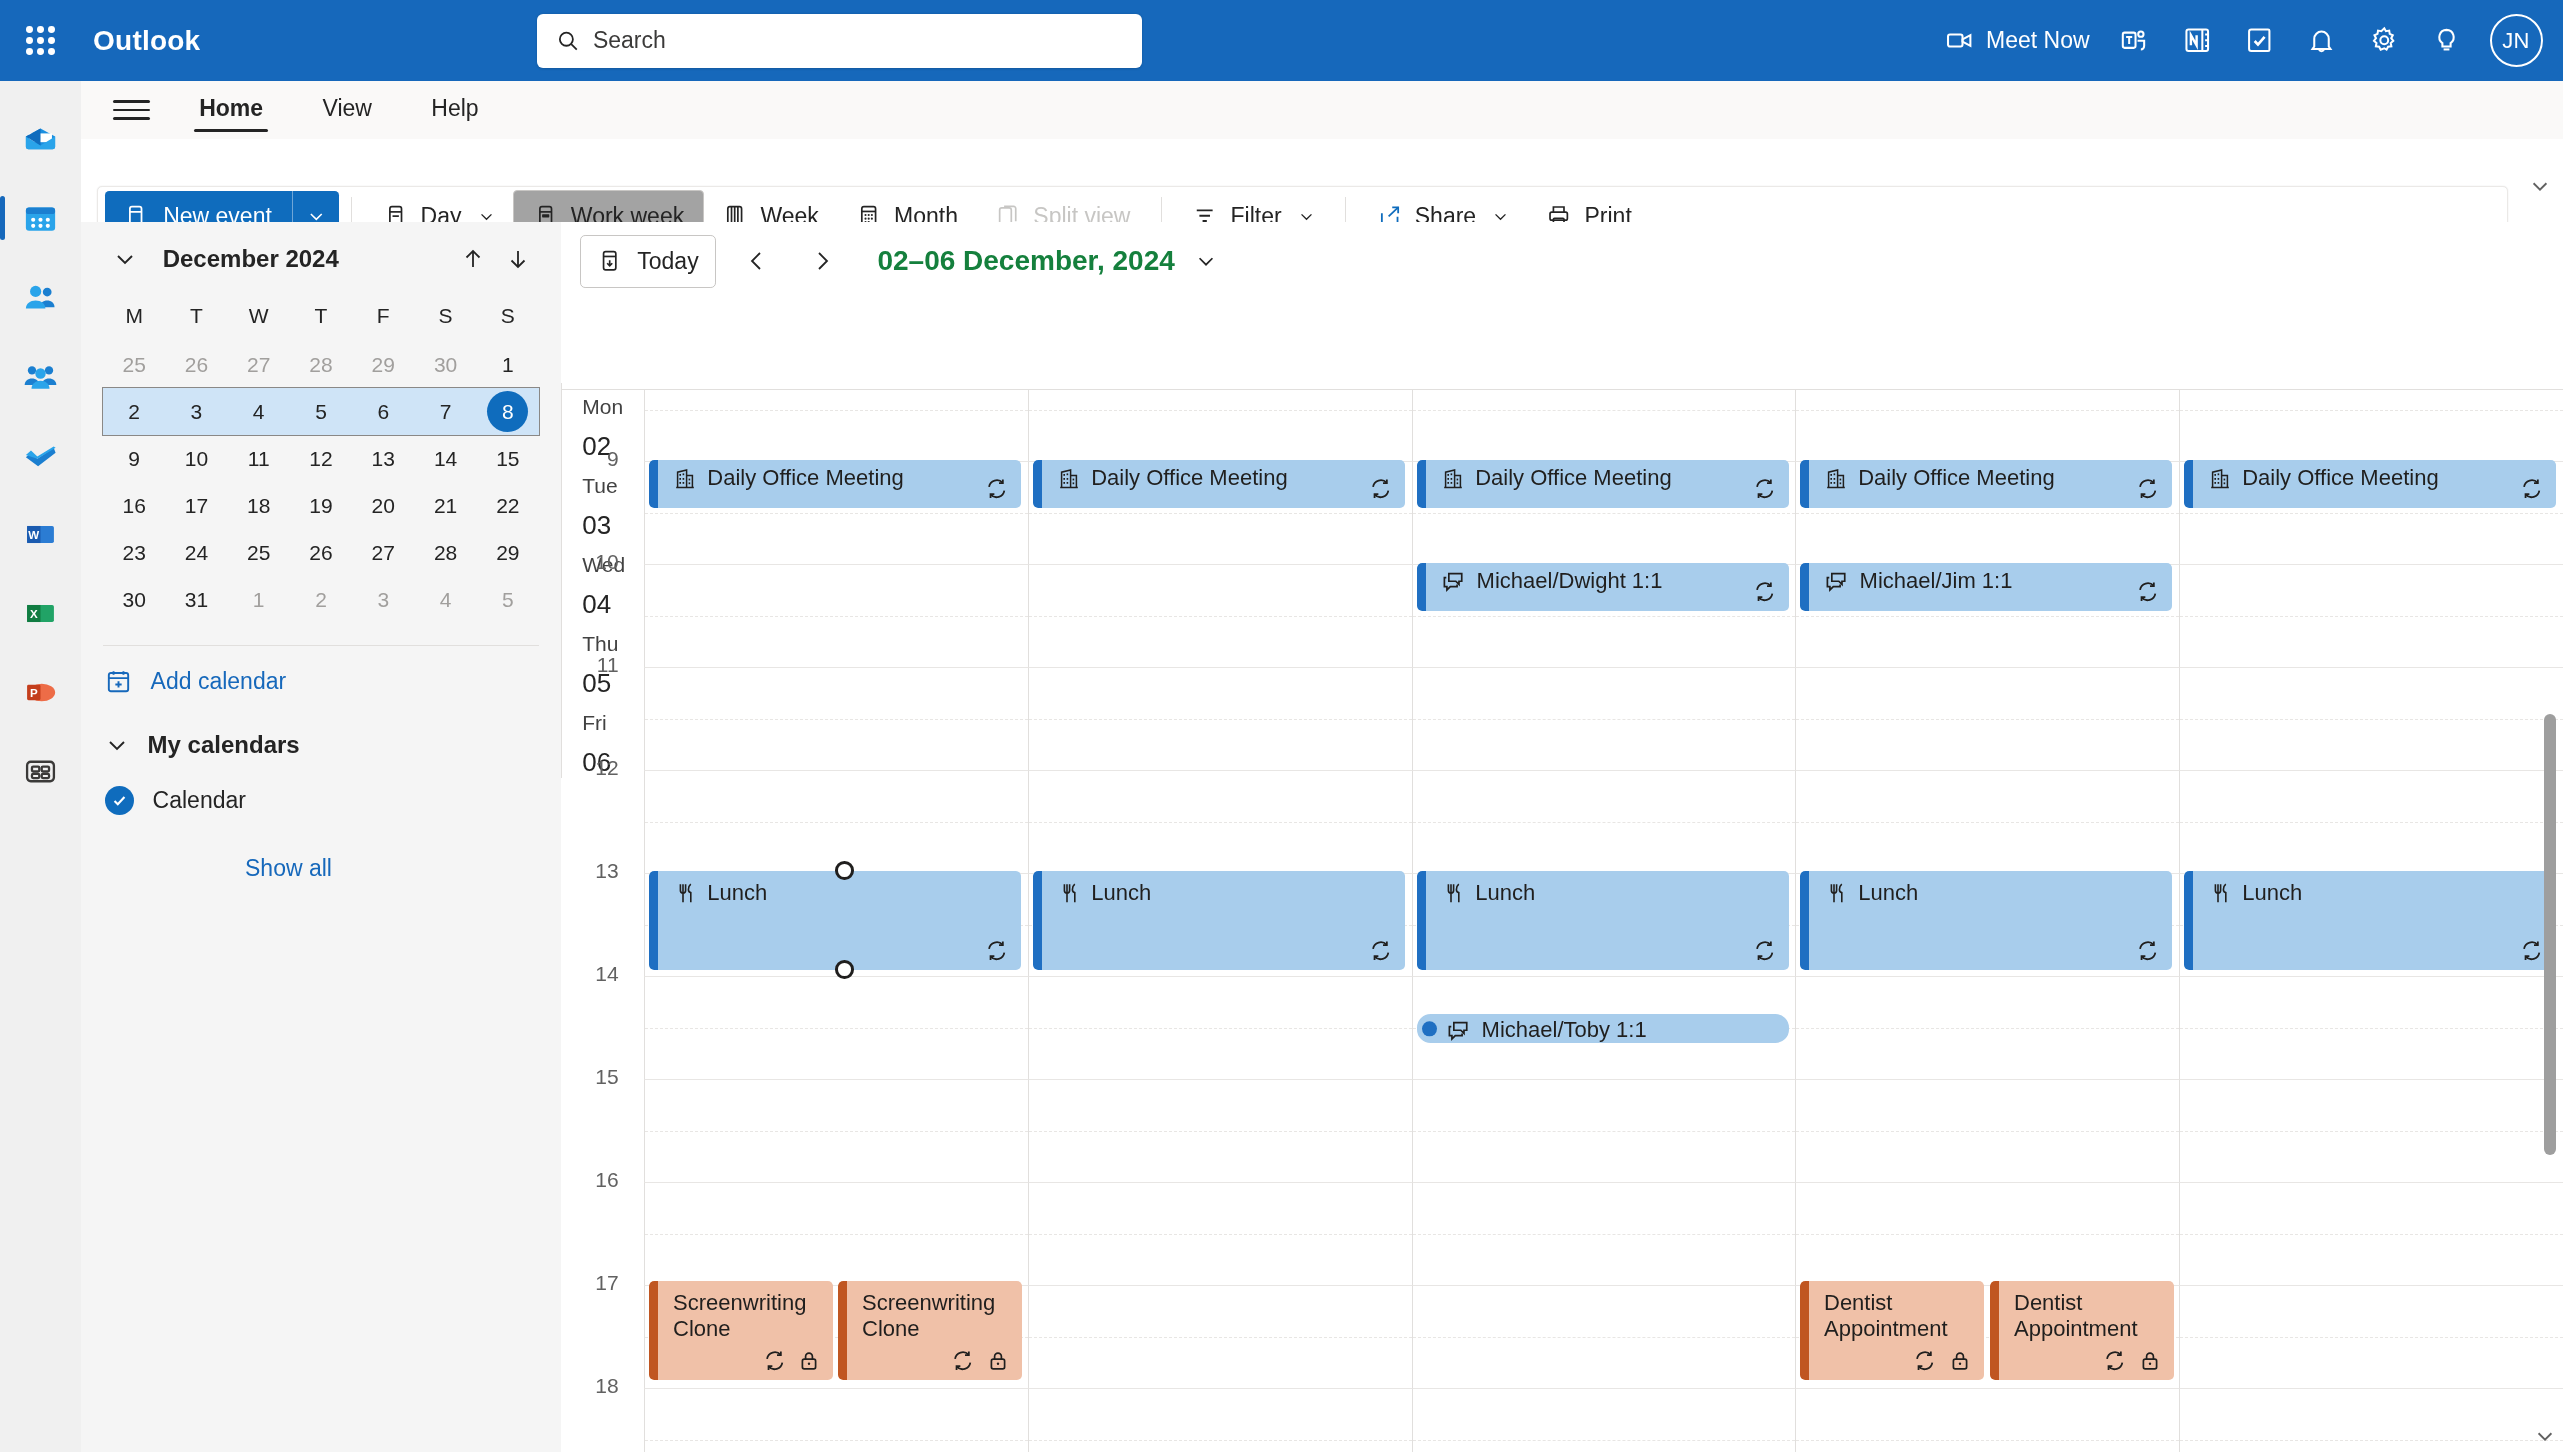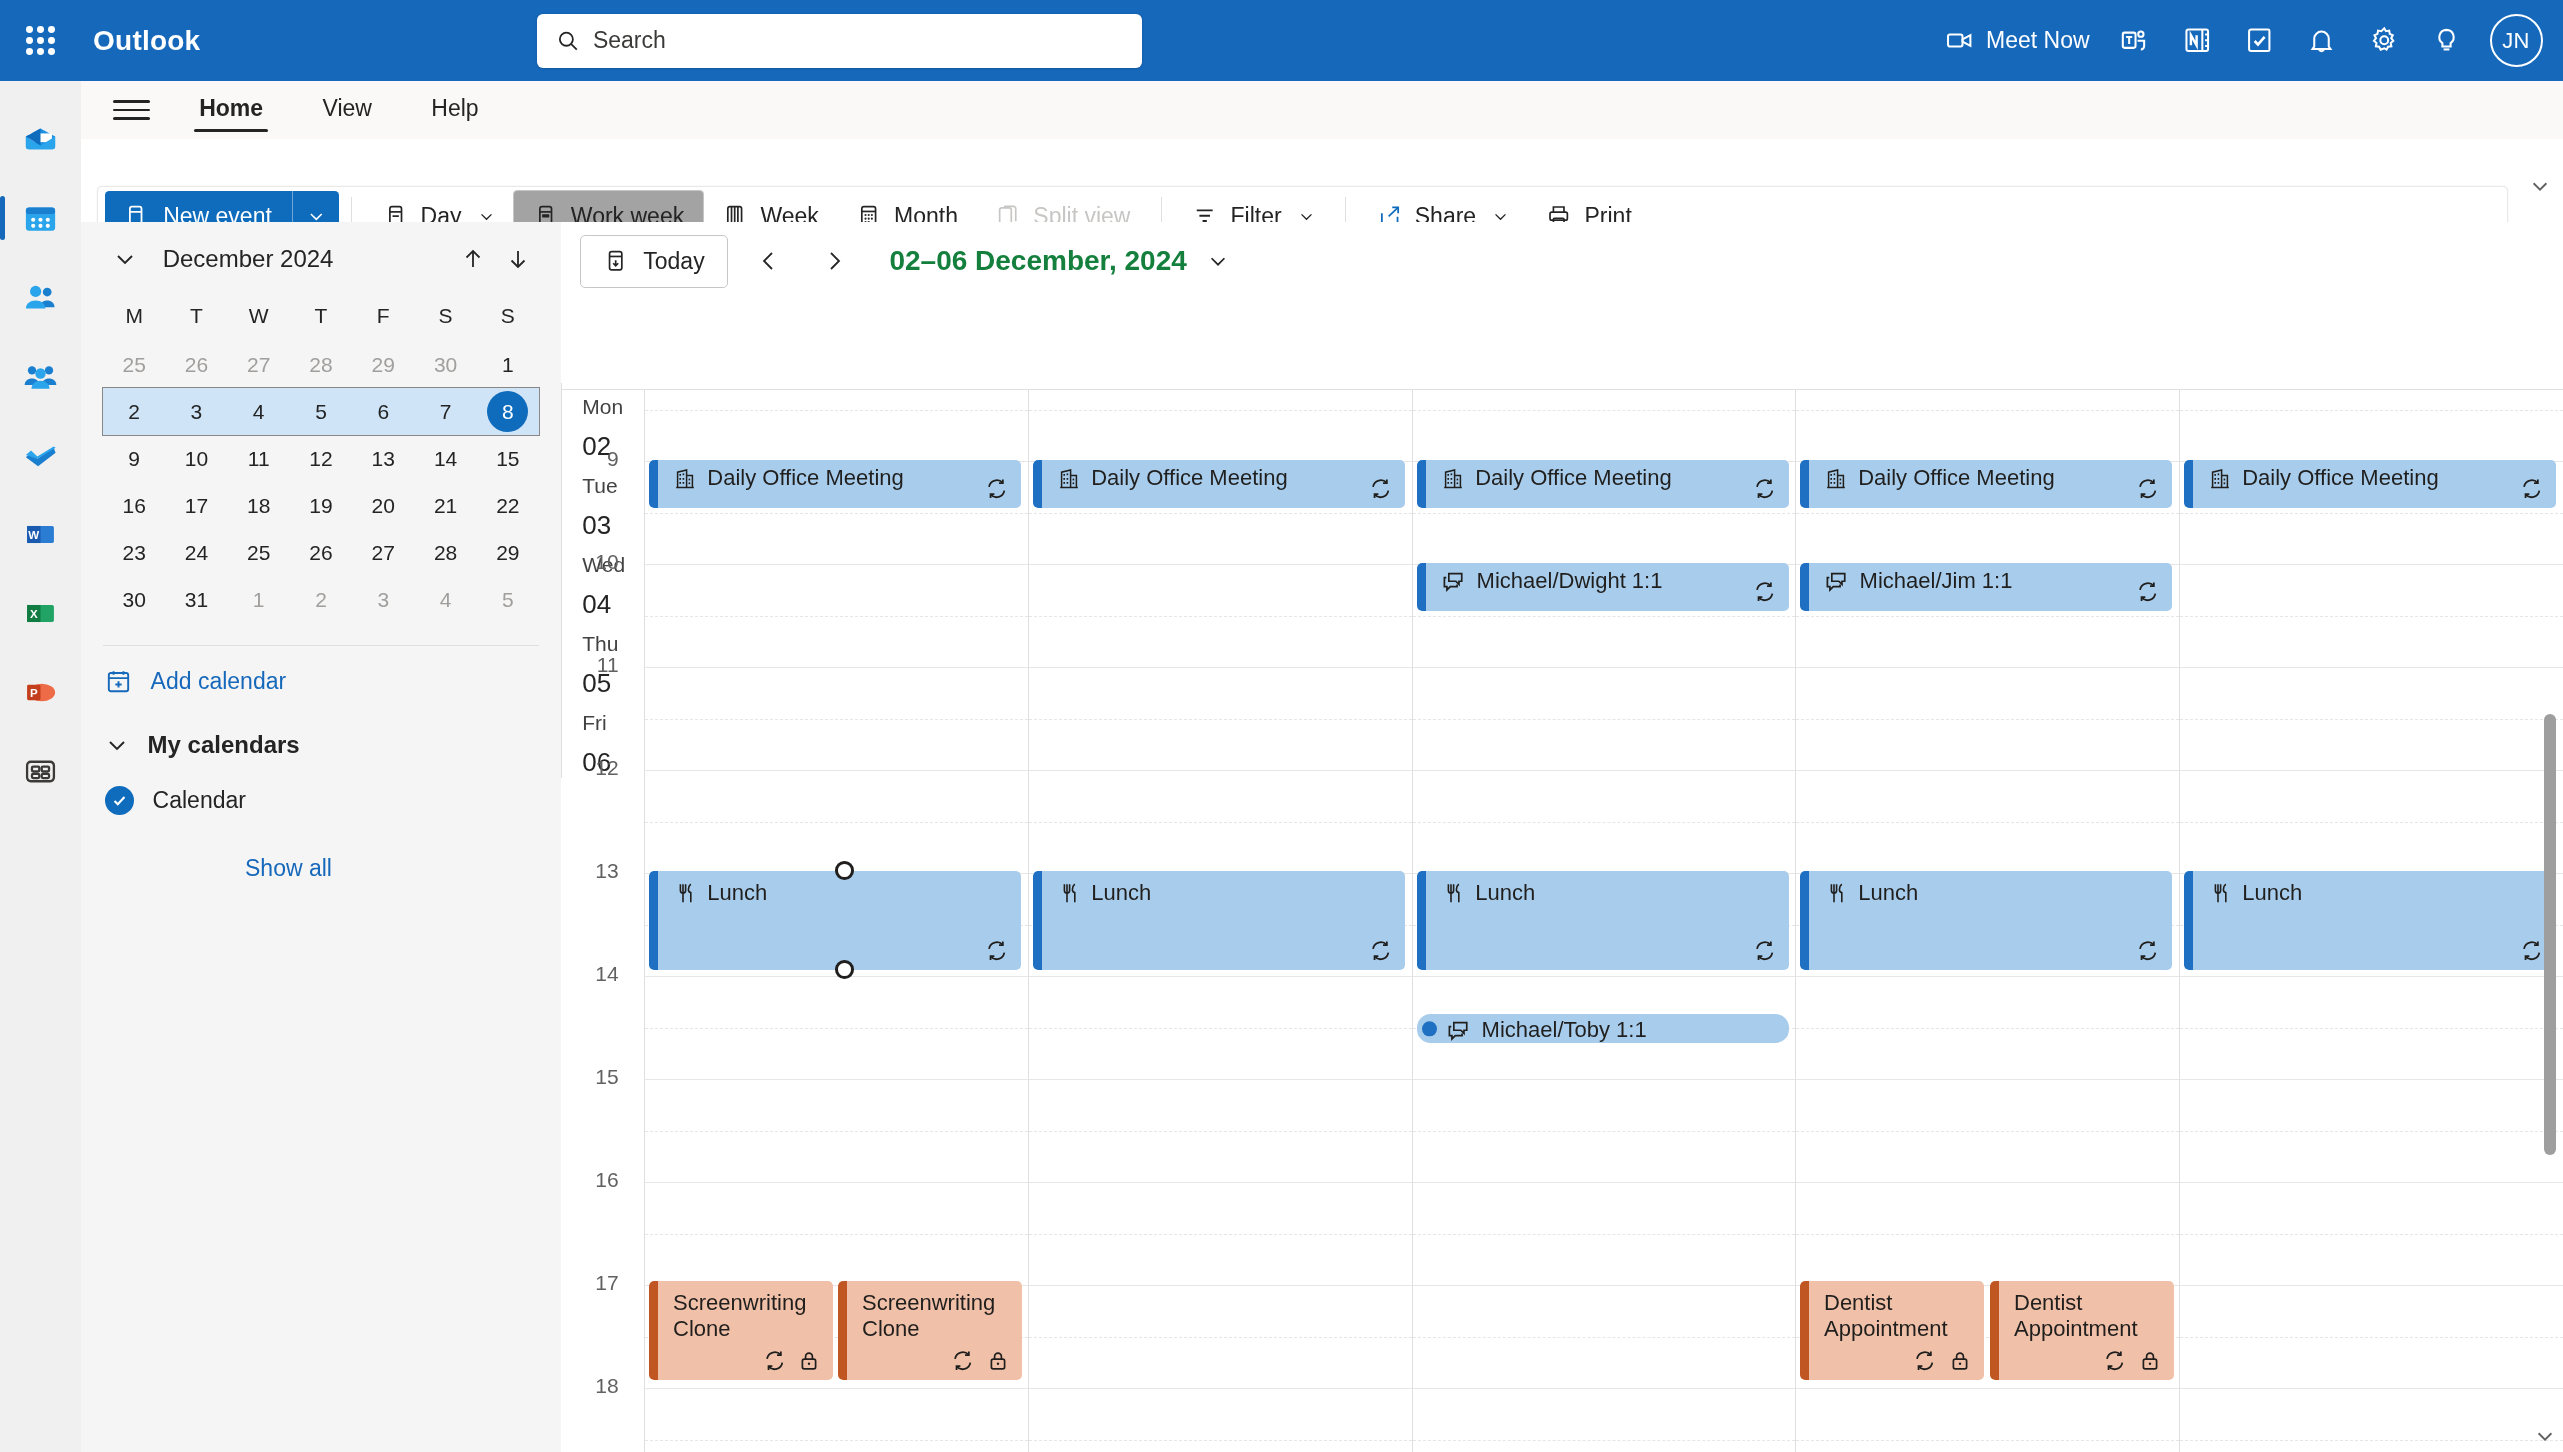--- a/index.html
+++ b/index.html
@@ -102,21 +102,21 @@
   .vsep { width: 0.8px; height: 39px; background: #e1dfdd; margin: 0 12px; }
   .chev-sm { margin-left: 3.4px; }
   .ribbon-collapse { position:absolute; right: 12px; top: 175px; cursor:pointer; }
 
   
   .sidebar {
     position: absolute; left: 81px; top: 222px; width: 480px; height: 1231px;
     background: #f5f5f5;
   }
   .minihead { display:flex; align-items:center; padding: 17px 24px 5.1px 24px; gap: 5.1px; }
-  .minihead .mtitle { font-size: 24px; font-weight: 400; color:#242424; margin-left: 13.6px; }
+  .minihead .mtitle { font-size: 24px; font-weight: 700; color:#242424; margin-left: 13.6px; }
   .minihead .sp { flex: 1; }
   .mnav { width: 39px; height: 39px; display:flex; align-items:center; justify-content:center; cursor:pointer; border-radius:3.4px; }
   .minical { padding: 12px 22px 0 22px; }
   .mrow { display: grid; grid-template-columns: repeat(7, 1fr); }
   .mdow { text-align:center; font-size: 21px; color:#242424; padding: 8.5px 0 13.6px; }
   .mcell { height: 47px; display:flex; align-items:center; justify-content:center; font-size:21px; color:#242424; cursor:pointer; }
   .mcell.dim { color:#a19f9d; }
   .mcell .num { width:41px; height:41px; border-radius:50%; display:flex; align-items:center; justify-content:center; }
   .mrow.selweek { background:#cfe4f7; outline: 1.3px solid #8a8886; }
   .mcell.today .num { background:#0f6cbd; color:#fff; }
@@ -126,21 +126,21 @@
   .sbgroup .gt { font-size:24px; font-weight:700; color:#242424; }
   .sbcal { display:flex; align-items:center; gap:18.6px; padding: 13.6px 0 13.6px 24px; cursor:pointer; }
   .sbcal .ck { width:29px; height:29px; border-radius:50%; background:#0f6cbd; display:flex; align-items:center; justify-content:center; }
   .sbcal .nm { font-size:23px; color:#242424; }
   .showall { color:#1668bb; font-size:23px; padding: 27px 0 0 164px; cursor:pointer; }
 
   
   .calwrap { position:absolute; left:561px; top:222px; width:2002px; height:1231px; background:#fff; }
   .calhead { height: 78px; display:flex; align-items:center; padding-left: 18.6px; gap: 3.4px; }
   .todaybtn {
-    display:flex; align-items:center; gap:15.3px; height:53px; padding: 0 22px;
+    display:flex; align-items:center; gap:15.3px; height:53px; padding: 0 16px;
     border:0.8px solid #c8c6c4; border-radius:5.1px; font-size:23px; color:#242424; cursor:pointer; background:#fff;
   }
   .navchev { width:46px; height:46px; display:flex; align-items:center; justify-content:center; cursor:pointer; border-radius:3.4px; margin-left: 15.3px; }
   .rangetitle { font-size:28px; font-weight:700; color:#15803d; margin-left:29px; }
   .rangechev { margin-left: 17px; cursor:pointer; display:flex; align-items:center; }
 
   .dayhdr { display:flex; height: 90px; border-bottom:0.8px solid #e1dfdd;flex-direction:column; }
   .gutter { width: 83px; flex: 0 0 83px; }
   .dcol { flex: 1 1 0; border-left:0.8px solid #e1dfdd; padding: 12px 0 0 20.3px; }
   .dcol .dn { font-size: 21px; color:#424242; }

